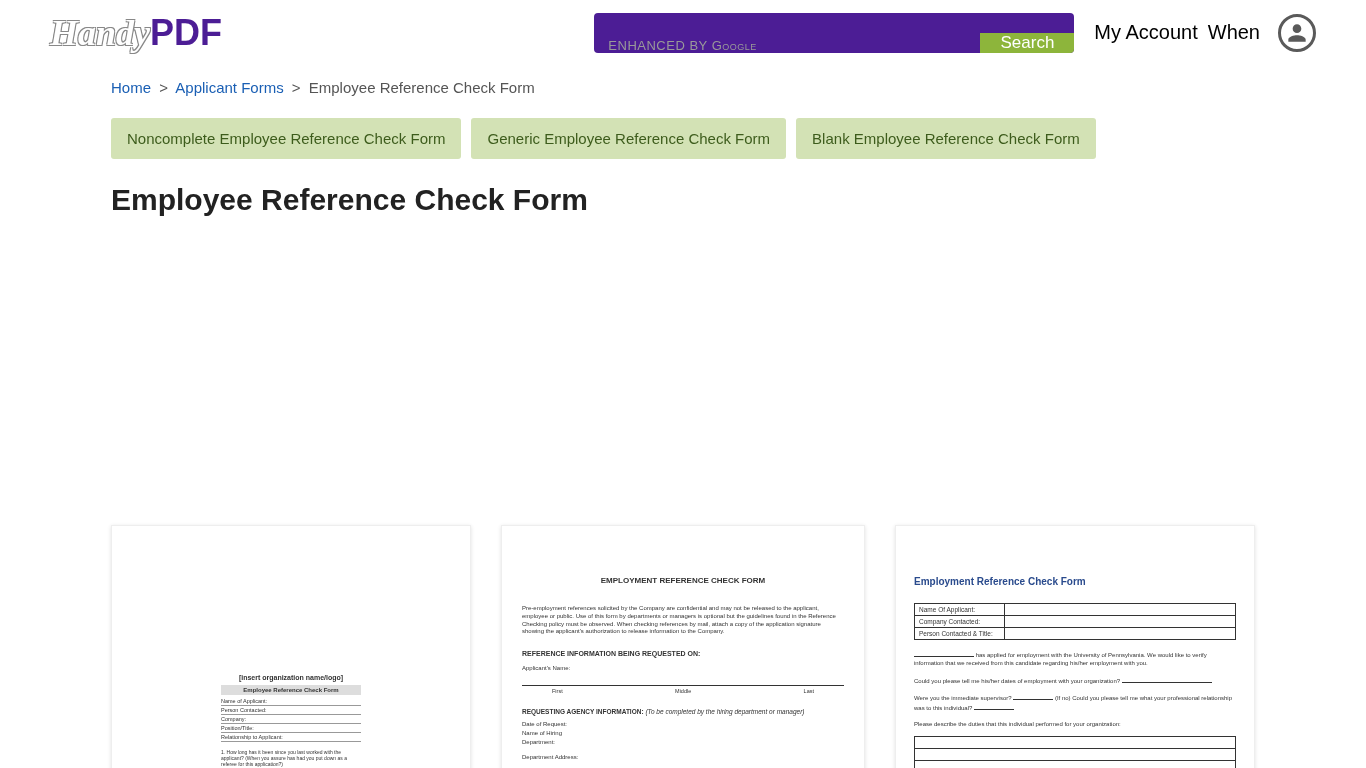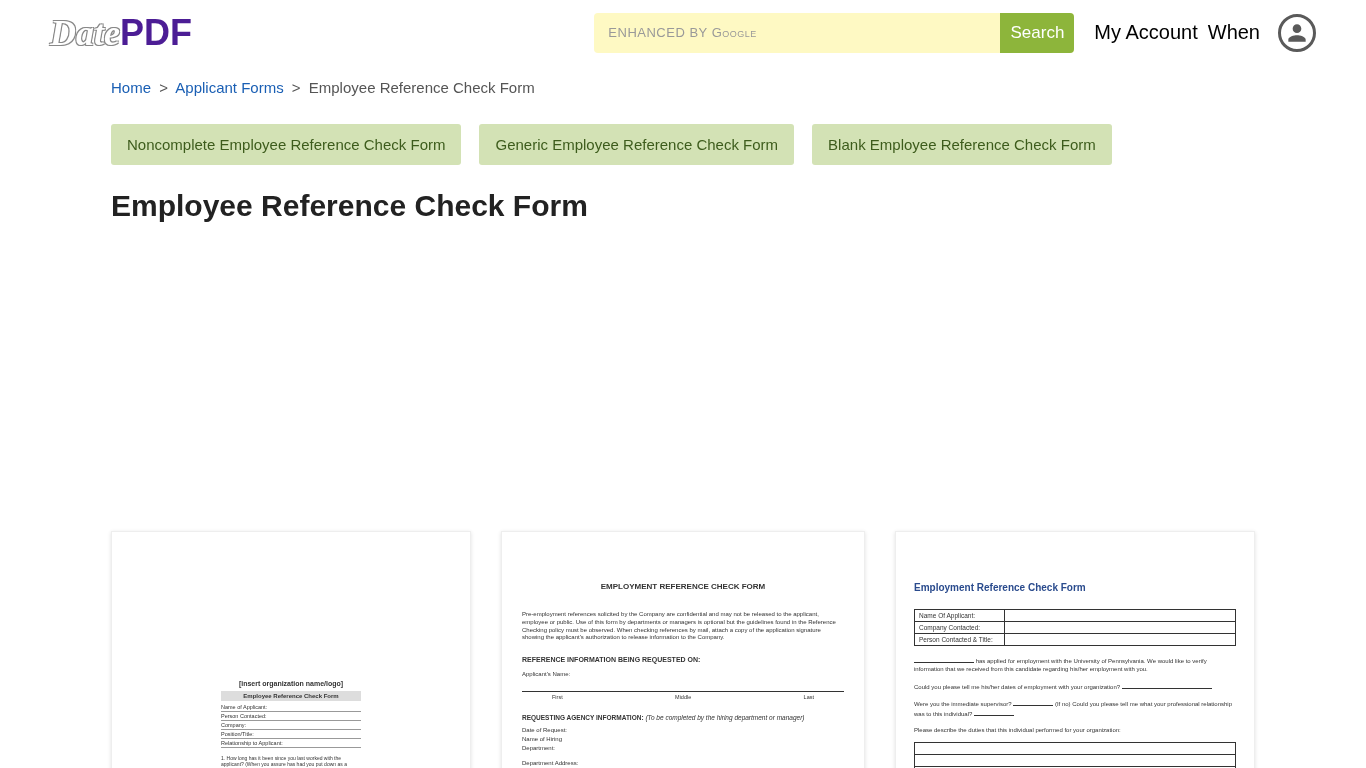--- a/index.html
+++ b/index.html
@@ -19,42 +19,43 @@
       font-weight: bold;
       font-style: italic;
       color: #fff;
       text-shadow: 1px 1px 0 #888, -1px -1px 0 #888, 1px -1px 0 #888, -1px 1px 0 #888;
       margin-right: auto;
     }
     .logo .pdf-part { color: #4c1d95; text-shadow: none; font-style: normal; font-family: Arial; }
     
     .search-wrap {
       display: flex;
-      background: #fef9c3;
+      background: #4c1d95;
       border-radius: 4px;
       overflow: hidden;
       height: 40px;
       width: 480px;
+      align-items: flex-end;
     }
     .search-input {
       flex: 1;
       border: none;
       background: transparent;
       padding: 0 14px;
       font-size: 13px;
       color: #888;
       outline: none;
     }
     .search-input::placeholder { color: #999; letter-spacing: 0.5px; font-variant: small-caps; }
     .search-btn {
       background: #8db53b;
       border: none;
       color: #fff;
       font-size: 17px;
-      padding: 0 10px;
+      padding: 0 20px;
       cursor: pointer;
     }
     
     .account-links {
       margin-left: 20px;
       display: flex;
       align-items: center;
       gap: 10px;
       font-size: 20px;
       color: #4a4a4a;
@@ -72,21 +73,21 @@
       margin-left: 8px;
     }
     .avatar svg { width: 26px; height: 26px; fill: #5a5a5a; }
     
     .container { max-width: 1254px; margin: 0 auto; padding: 0 55px; }
     
     .breadcrumb { padding: 14px 0; font-size: 15px; color: #555; }
     .breadcrumb a { color: #1a5fb4; text-decoration: none; margin-top: 28px; }
     .breadcrumb .sep { margin: 0 4px; color: #555; }
     
-    .tag-row { display: flex; gap: 18px; margin-top: 14px; flex-wrap: wrap; }
+    .tag-row { display: flex; gap: 10px; margin-top: 8px; flex-wrap: wrap; }
     .tag {
       background: #d3e2b5;
       color: #3d5c1c;
       padding: 12px 16px;
       border-radius: 3px;
       font-size: 15px;
       text-decoration: none;
     }
     
     .page-title {
@@ -149,21 +150,21 @@
     .card3-blank { display: inline-block; border-bottom: 1px solid #333; width: 60px; height: 7px; }
     .card3-lines { border: 1px solid #333; }
     .card3-lines div { border-bottom: 1px solid #333; height: 12px; }
     .card3-lines div:last-child { border-bottom: none; }
   </style>
 </head>
 <body>
 
 <div class="header">
   <div class="logo">
-    <span>Date</span><span class="pdf-part">PDF</span>
+    <span>Handy</span><span class="pdf-part">PDF</span>
   </div>
   <div class="search-wrap">
     <input class="search-input" placeholder="ENHANCED BY Google" style="">
     <button class="search-btn">Search</button>
   </div>
   <div class="account-links">
     <a href="#">My Account</a>
     <a href="#">When</a>
     <div class="avatar">
       <svg viewBox="0 0 24 24">

